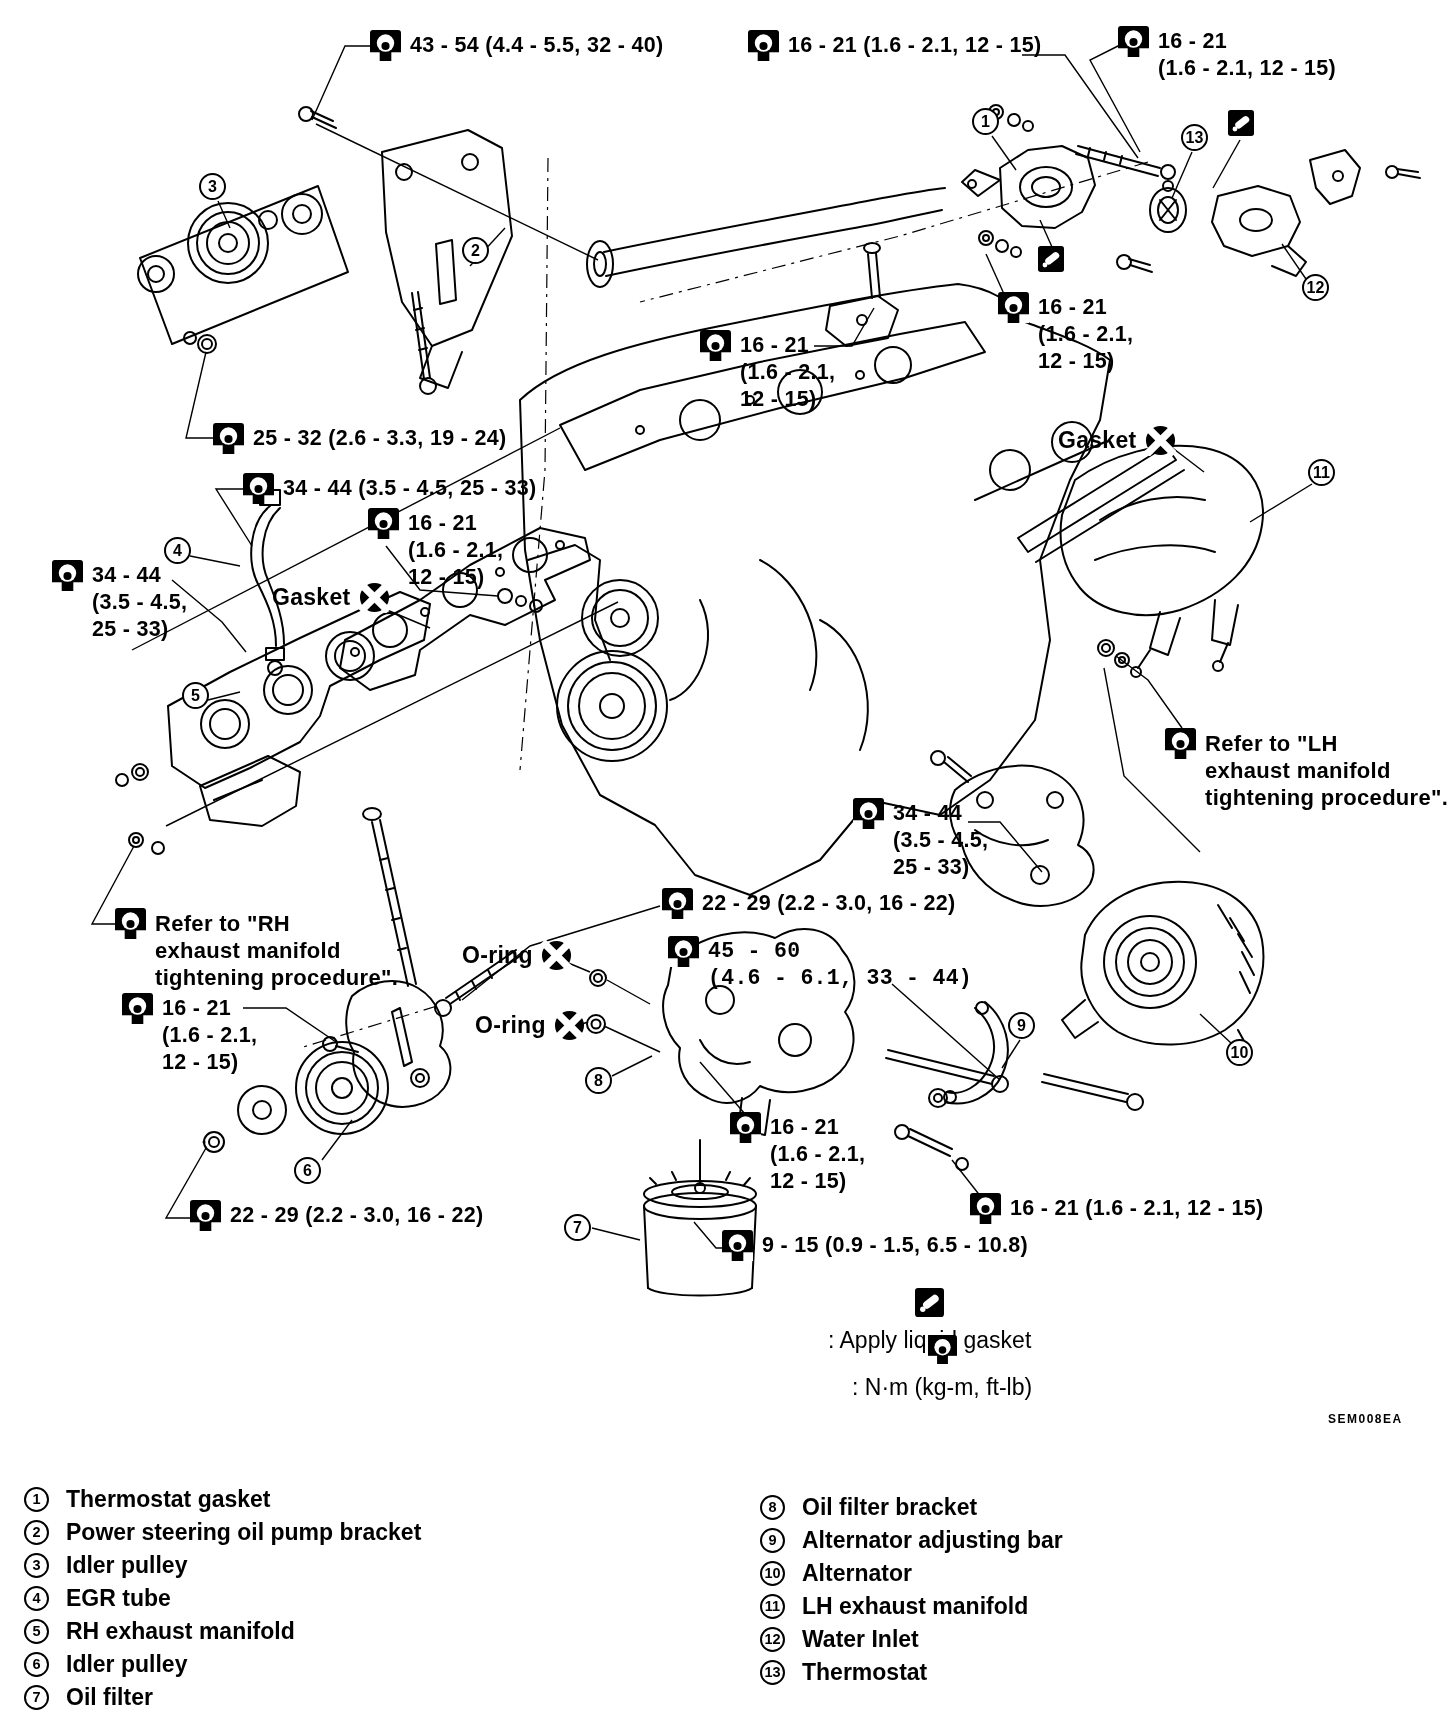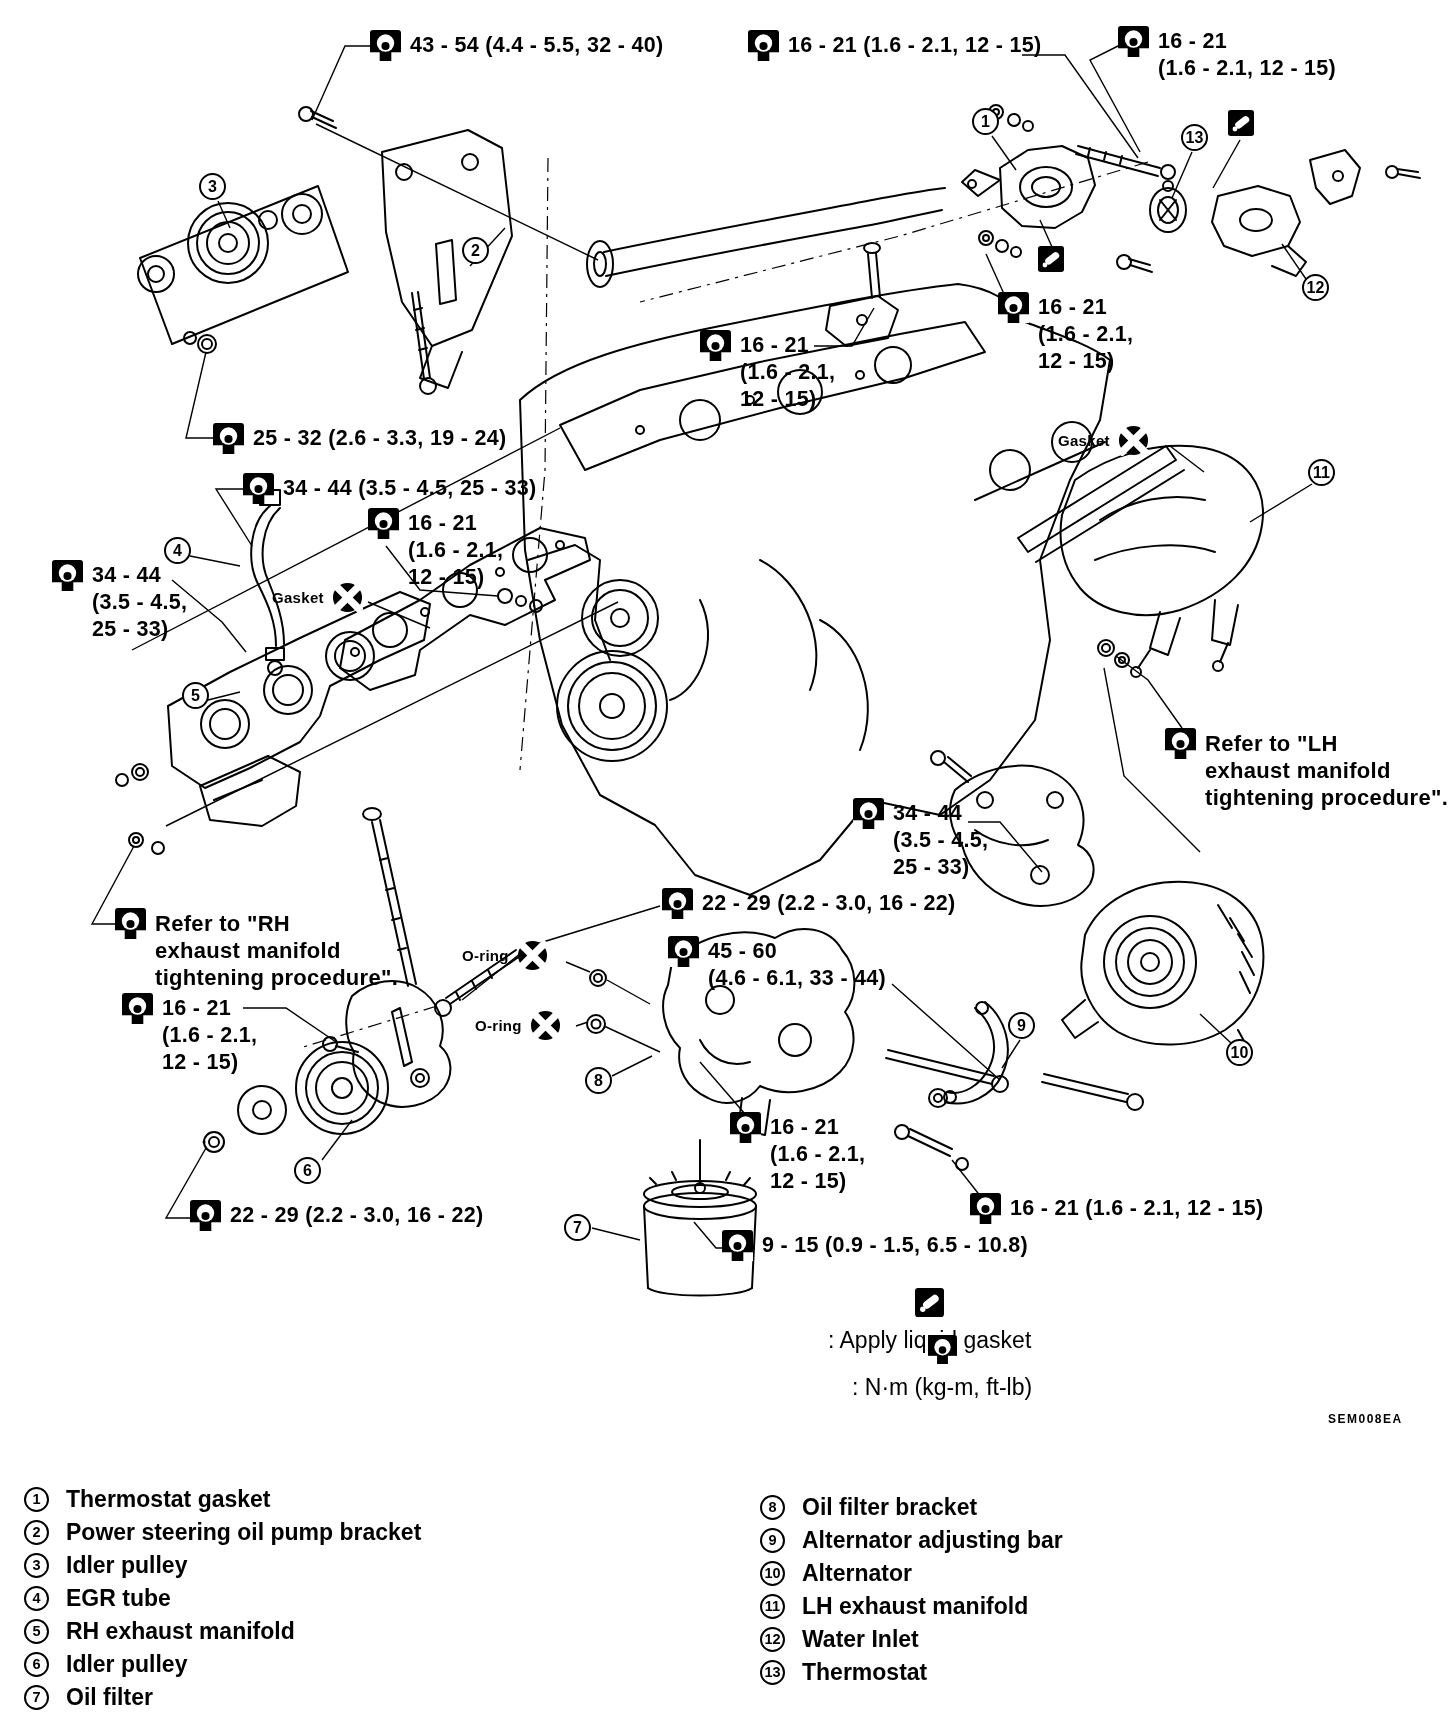--- a/index.html
+++ b/index.html
@@ -11,21 +11,21 @@
   .stage { position:absolute; inset:0; }
   svg.art { position:absolute; left:0; top:0; }
 
   .tq { position:absolute; display:flex; align-items:flex-start; gap:9px;
         font-weight:700; font-size:21.5px; line-height:27px; letter-spacing:.3px; }
   .tq .txt { white-space:pre-line; padding-top:2px; }
   .tq.note .txt { font-size:22px; }
   .wicon { width:31px; height:31px; flex:0 0 auto; }
 
   .ilabel { position:absolute; display:flex; align-items:center; gap:8px;
-            font-weight:700; font-size:15px; letter-spacing:.3px; }
+            font-weight:700; font-size:23px; letter-spacing:.3px; }
   .xicon { width:31px; height:31px; flex:0 0 auto; }
 
   .callout { position:absolute; width:27px; height:27px; border:2.2px solid #000;
              border-radius:50%; display:flex; align-items:center; justify-content:center;
              font-size:16px; font-weight:700; background:#fff; box-sizing:border-box; }
 
   .lgmark { position:absolute; width:26px; height:26px; }
 
   .legend-row { position:absolute; display:flex; align-items:center; gap:10px;
                 font-weight:400; font-size:23px;flex-direction:column; }
@@ -495,21 +495,21 @@
     <span class="txt">22 - 29 (2.2 - 3.0, 16 - 22)</span>
   </div>
 
   <div class="tq" style="left:662px; top:888px;">
     <svg class="wicon">
         <use href="#sym-wrench"></use>
       </svg>
     <span class="txt">22 - 29 (2.2 - 3.0, 16 - 22)</span>
   </div>
 
-  <div class="tq" style="left:668px; top:936px;">
+  <div class="tq" style="left:668px; top:936px;font-family:Liberation Mono, monospace;">
     <svg class="wicon">
         <use href="#sym-wrench"></use>
       </svg>
     <span class="txt">45 - 60
 (4.6 - 6.1, 33 - 44)</span>
   </div>
 
   <div class="tq" style="left:730px; top:1112px;">
     <svg class="wicon">
         <use href="#sym-wrench"></use>

